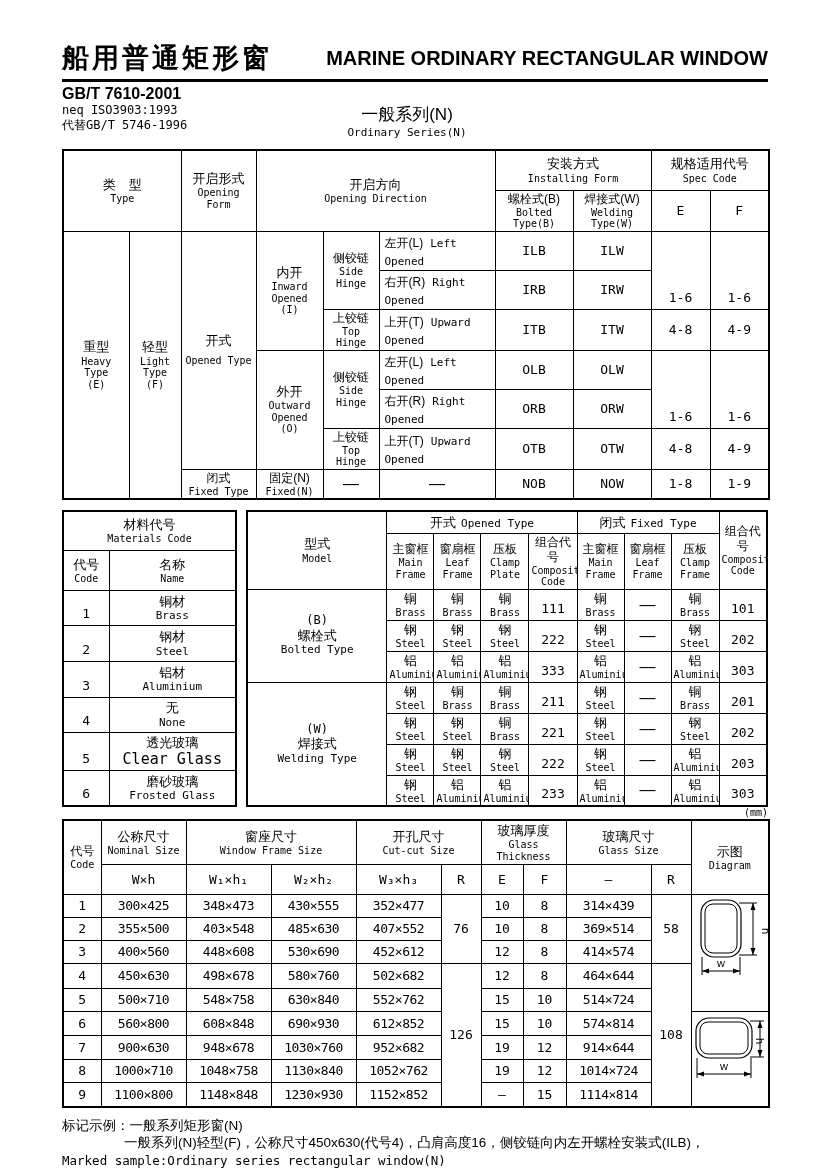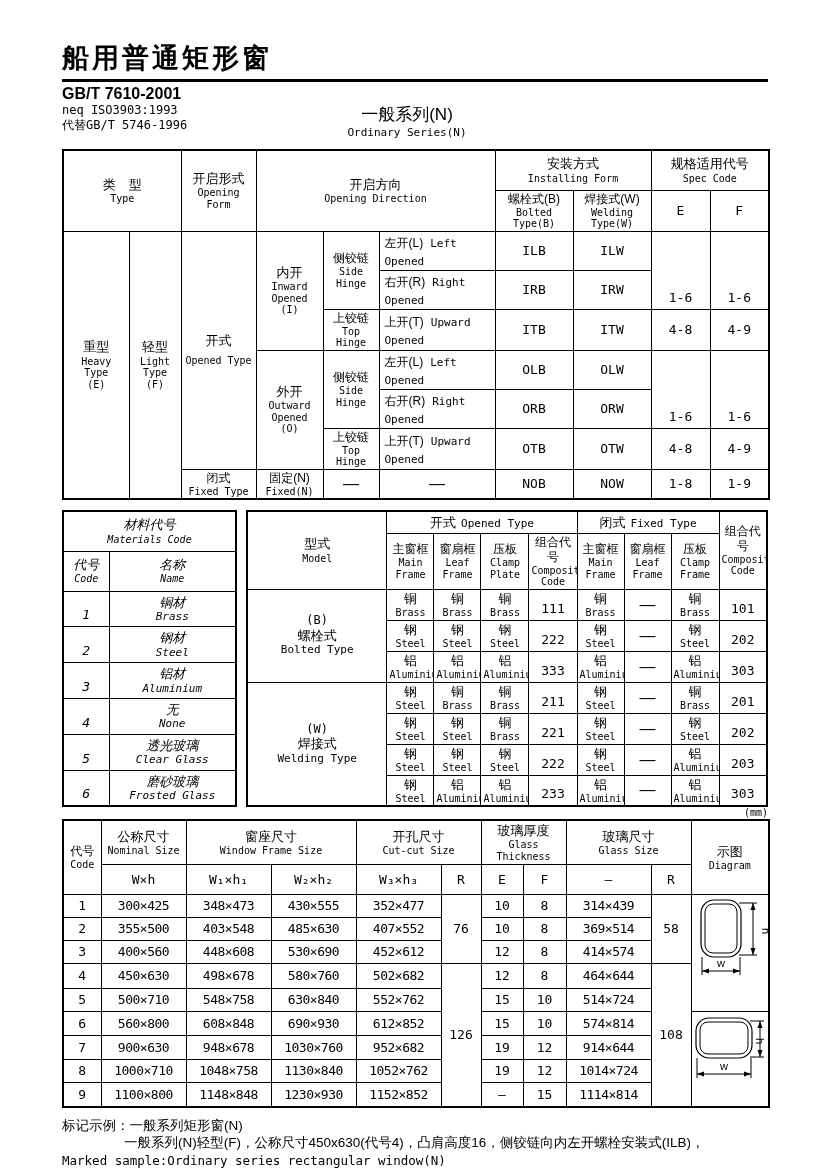--- a/index.html
+++ b/index.html
@@ -34,21 +34,21 @@
   .dircell .zc,.dircell .ec{display:inline;}
   .dircell .ec{margin-left:7px; font-size:11px;}
   .vb{vertical-align:bottom !important; padding-bottom:4px !important;}
   
   .t1{width:706px; margin-top:12px;}
   .t1 tr{height:24px;}
   .t1 tr.hr1{height:40px;}
   .t1 tr.hr2{height:27px;}
   
   .row2{display:flex; justify-content:space-between; margin-top:10px;}
-  .tmat{width:173px;font-style:italic;}
+  .tmat{width:173px;}
   .tmat tr{height:34px;}
   .tmat tr.mh{height:38px;}
   .tcombo{width:520px;}
   .tcombo tr{height:31px;}
   .tcombo tr.ch1{height:22px;}
   .tcombo tr.ch2{height:41px;}
   .mm{width:706px; text-align:right; font-size:10px; font-family:"DejaVu Sans Mono",monospace; line-height:12px;}
   
   .t3{width:706px;}
   .t3 tr{height:23px;}
@@ -61,20 +61,21 @@
   .nen{font-size:12.5px; font-family:"DejaVu Sans Mono",monospace;}
   .ind{padding-left:62px;}
 </style>
 </head>
 <body>
 
 <div class="sheet">
 
   <div class="titlebar">
     <div class="title-zh">船用普通矩形窗</div>
+    <div class="title-en">MARINE ORDINARY RECTANGULAR WINDOW</div>
   </div>
   <div class="title-rule"></div>
 
   <div class="stdblock">
     <div class="std-main">GB/T 7610-2001</div>
     <div class="std-sub">neq ISO3903:1993</div>
     <div class="std-sub">代替GB/T 5746-1996</div>
     <div class="series">
       <div class="series-zh">一般系列(N)</div>
       <div class="series-en">Ordinary Series(N)</div>
@@ -279,21 +280,21 @@
         <td class="code vb">4</td>
         <td>
               <span class="zc">无</span>
               <span class="ec" style="font-size:11px">None</span>
             </td>
       </tr>
       <tr>
         <td class="code vb">5</td>
         <td>
               <span class="zc">透光玻璃</span>
-              <span class="ec" style="font-size:11px">Clear Glass</span>
+              <span class="ec" style="font-size:15px">Clear Glass</span>
             </td>
       </tr>
       <tr>
         <td class="code vb">6</td>
         <td>
               <span class="zc">磨砂玻璃</span>
               <span class="ec" style="font-size:11px">Frosted Glass</span>
             </td>
       </tr>
     </tbody>

